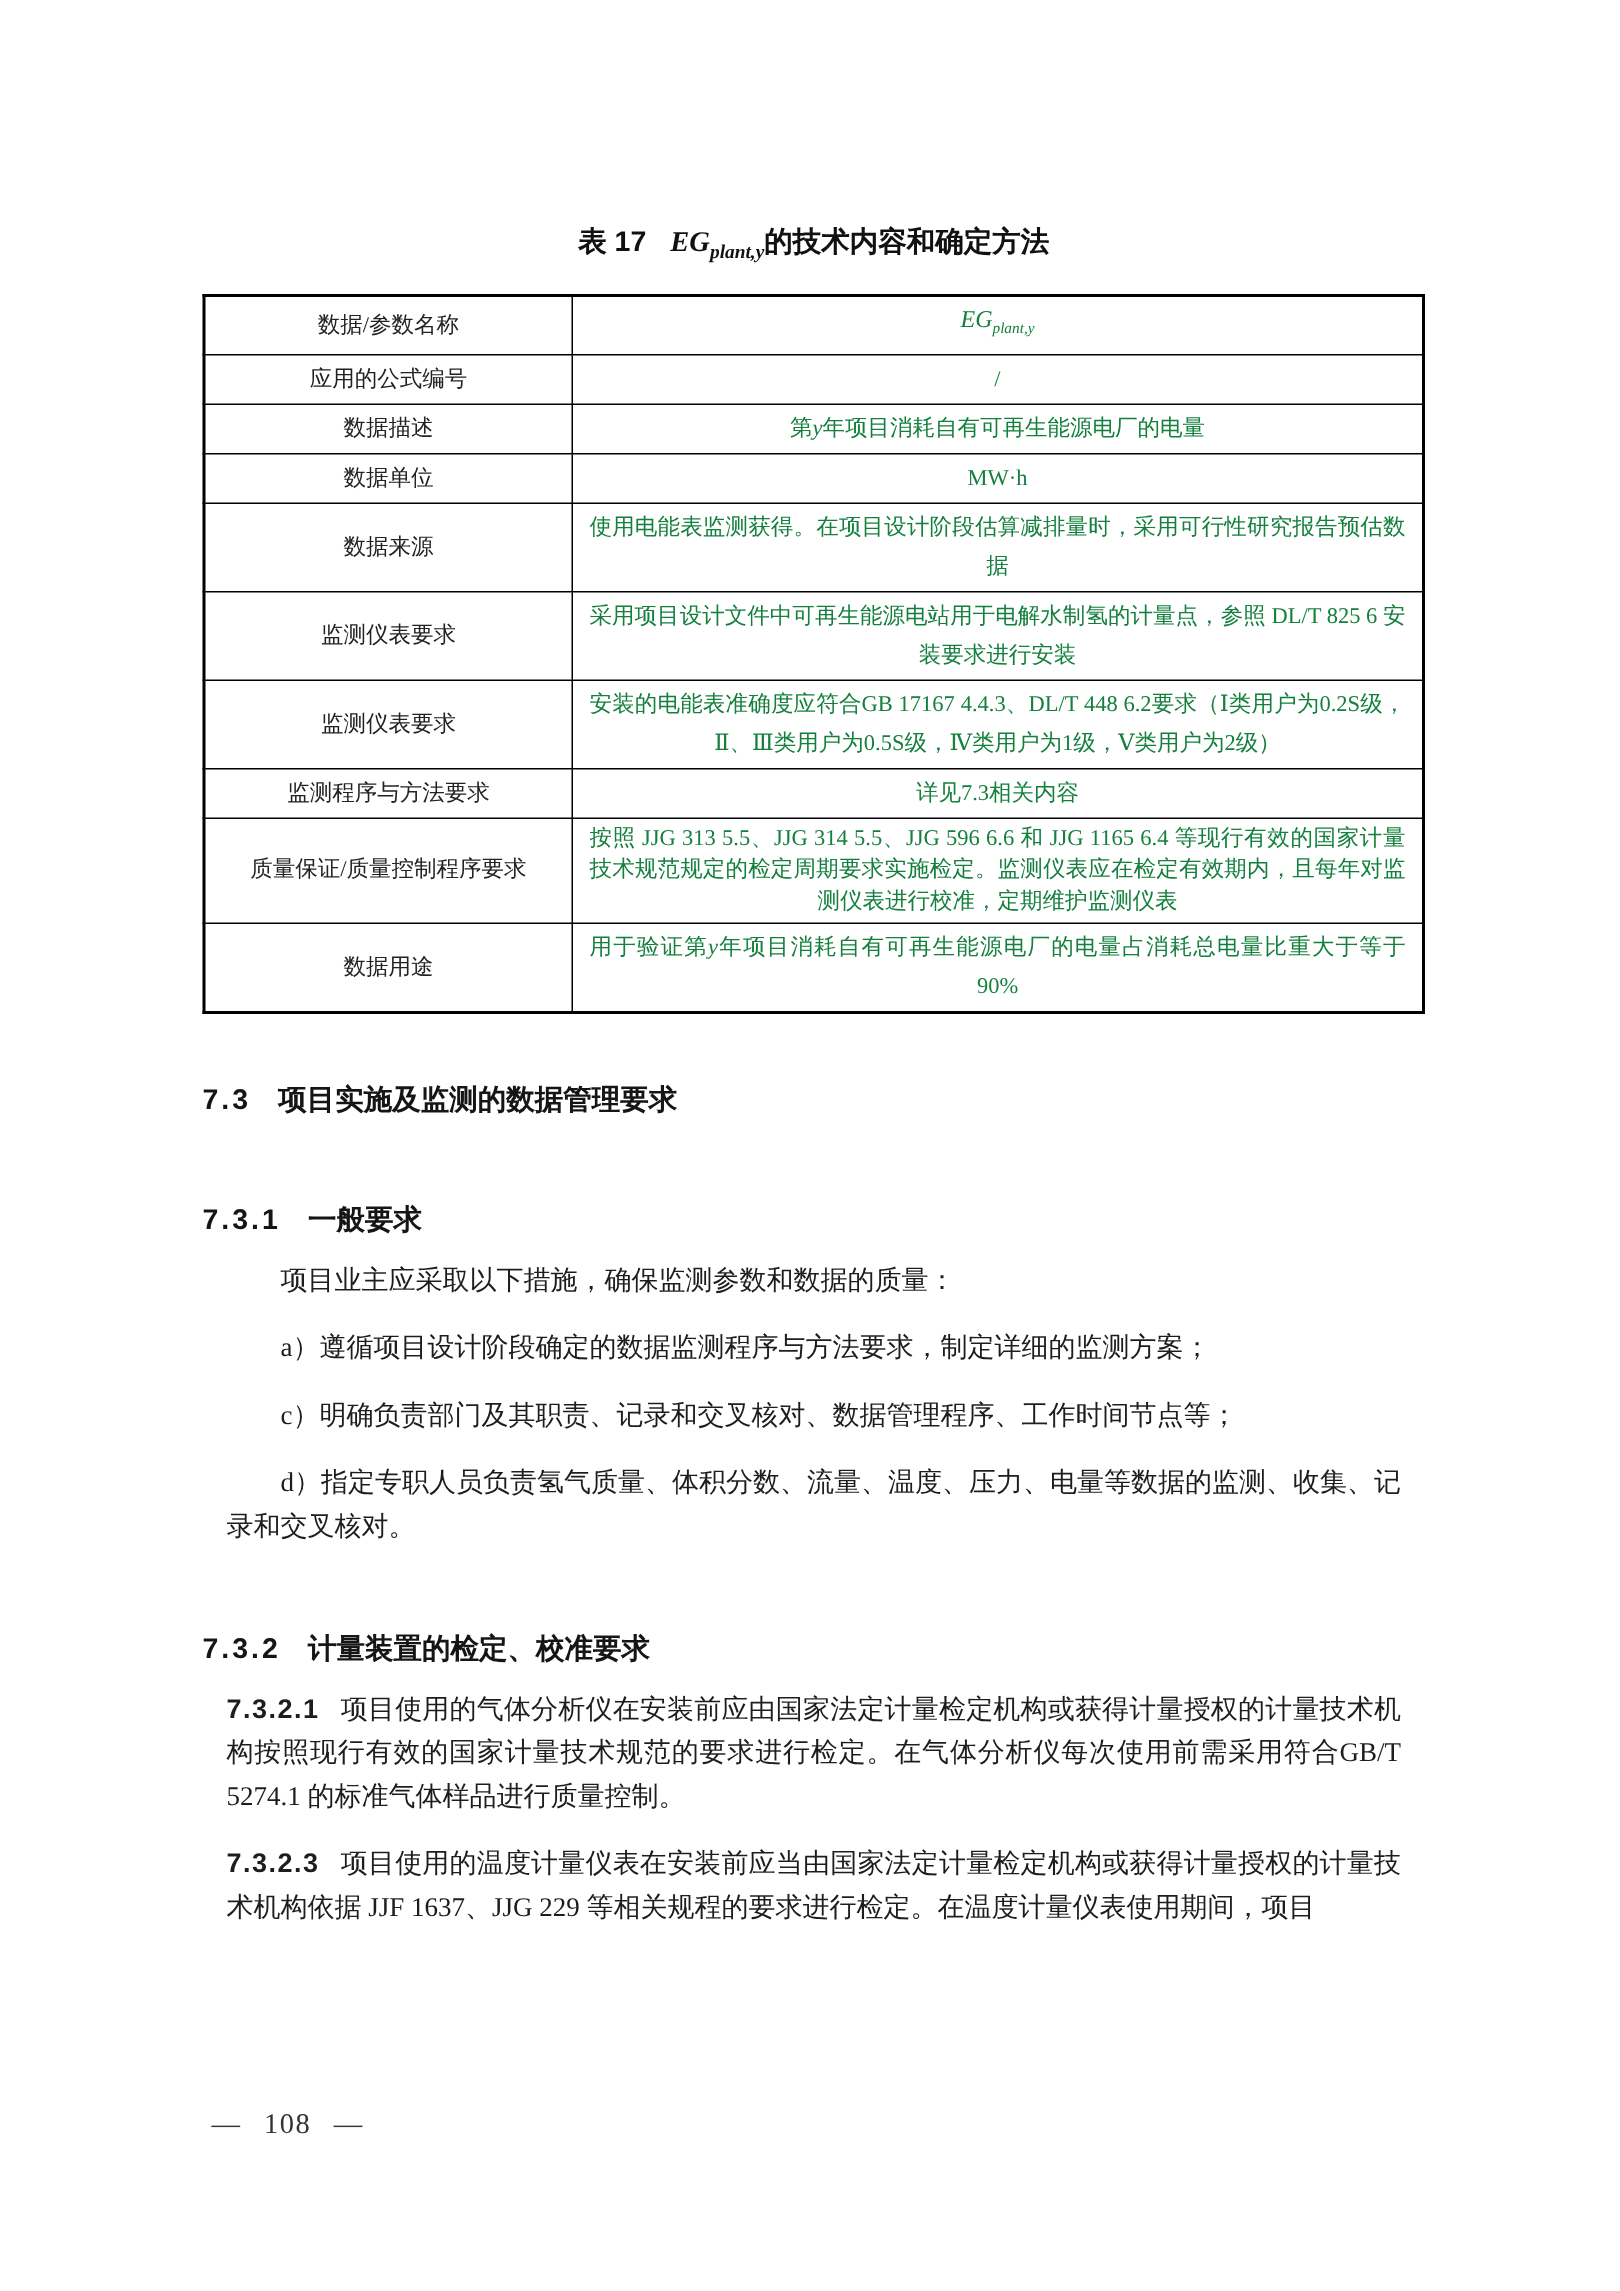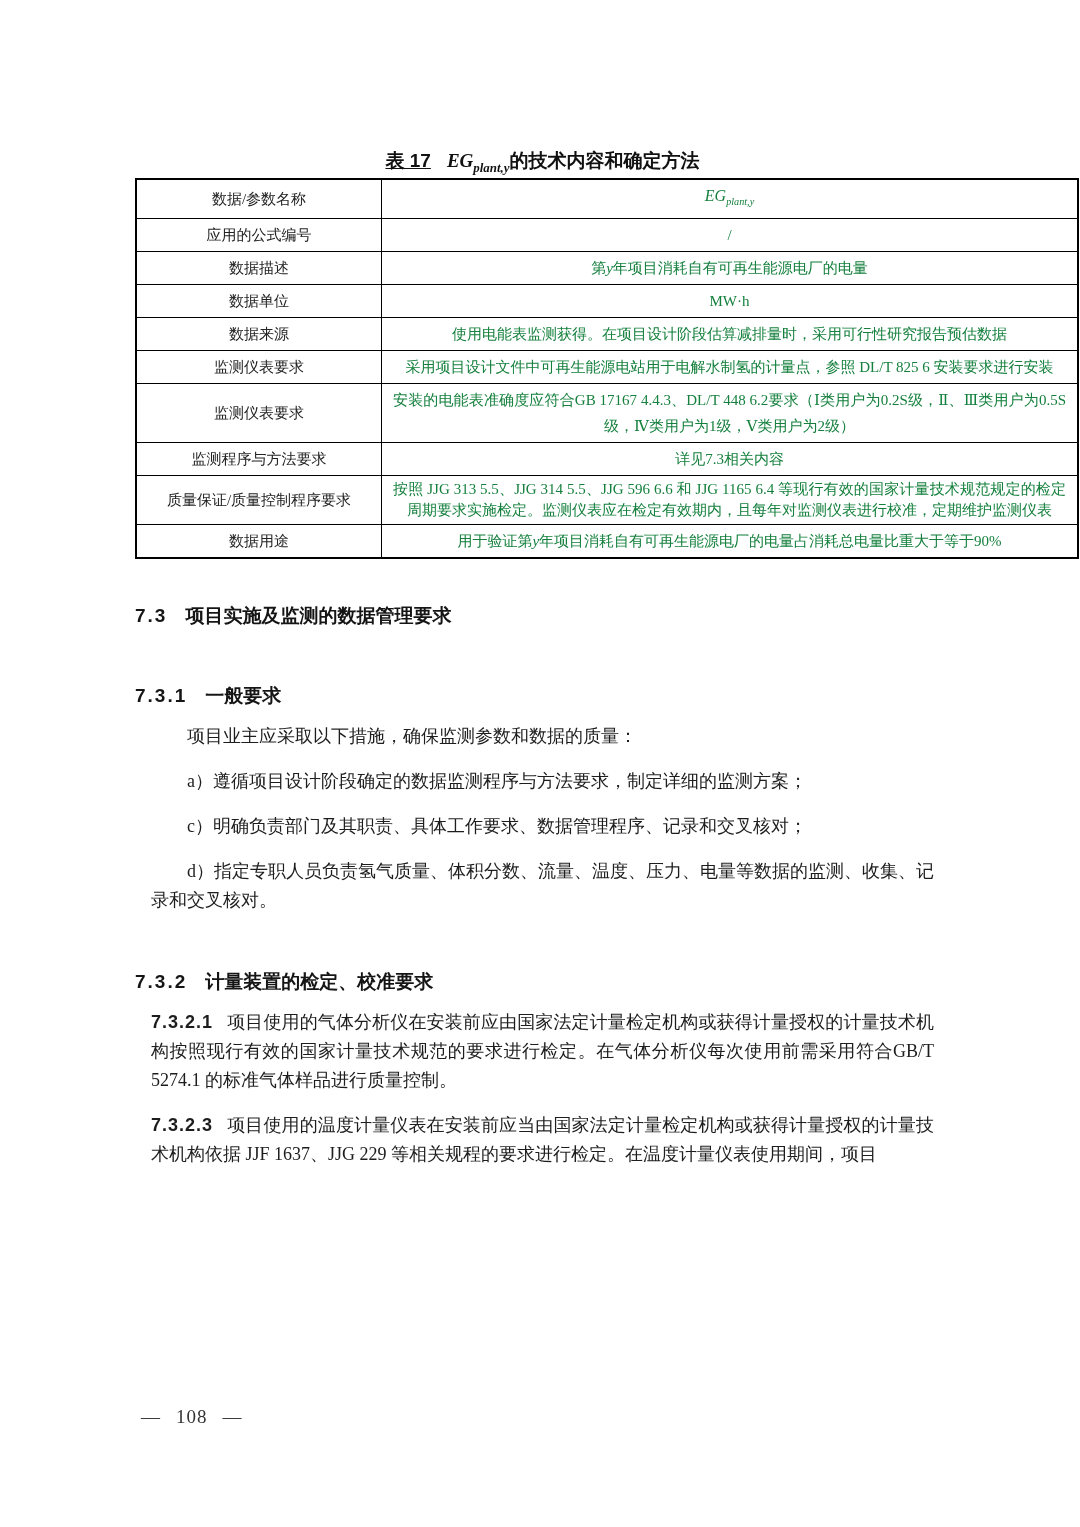--- a/index.html
+++ b/index.html
@@ -14,33 +14,33 @@
   
   .caption {
     margin-top:148px;
     text-align:center;
     font-family:"Liberation Sans","DejaVu Sans",sans-serif;
     font-weight:bold;
     font-size:19px;
     color:#111;
     white-space:nowrap;
   }
-  .caption .cap-label { margin-right:16px;text-decoration:underline; }
+  .caption .cap-label { margin-right:16px; }
   .caption .formula, .formula {
     font-family:"Liberation Serif","DejaVu Serif",serif;
     font-style:italic; font-weight:bold;
   }
   .caption sub, .value-cell sub {
     font-size:0.68em; font-style:italic;
   }
 
   
   table.spec {
-    margin-top:2px;
-    width:944px;
+    margin-top:20px;
+    width:815px;
     border-collapse:collapse;
     border:2.5px solid #000;
     table-layout:fixed;
     font-size:15px;
   }
   table.spec td {
     border:1px solid #000;
     vertical-align:middle;
   }
   td.label-cell {
@@ -152,21 +152,21 @@
             <td class="value-cell">用于验证第<i>y</i>年项目消耗自有可再生能源电厂的电量占消耗总电量比重大于等于90%</td>
           </tr>
         </tbody>
     </table>
 
     <div>
         <div class="heading level2"><span class="h-num">7.3</span><span>项目实施及监测的数据管理要求</span></div>
         <div class="heading level3"><span class="h-num">7.3.1</span><span>一般要求</span></div>
         <p class="body-p indent first-after-heading">项目业主应采取以下措施，确保监测参数和数据的质量：</p>
         <p class="body-p indent">a）遵循项目设计阶段确定的数据监测程序与方法要求，制定详细的监测方案；</p>
-        <p class="body-p indent">c）明确负责部门及其职责、具体工作要求、数据管理程序、记录和交叉核对；</p>
+        <p class="body-p indent">c）明确负责部门及其职责、记录和交叉核对、数据管理程序、工作时间节点等；</p>
         <p class="body-p indent">d）指定专职人员负责氢气质量、体积分数、流量、温度、压力、电量等数据的监测、收集、记录和交叉核对。</p>
         <div class="heading level3"><span class="h-num">7.3.2</span><span>计量装置的检定、校准要求</span></div>
         <p class="body-p first-after-heading"><b class="clause-num">7.3.2.1</b>项目使用的气体分析仪在安装前应由国家法定计量检定机构或获得计量授权的计量技术机构按照现行有效的国家计量技术规范的要求进行检定。在气体分析仪每次使用前需采用符合GB/T 5274.1 的标准气体样品进行质量控制。</p>
         <p class="body-p"><b class="clause-num">7.3.2.3</b>项目使用的温度计量仪表在安装前应当由国家法定计量检定机构或获得计量授权的计量技术机构依据 JJF 1637、JJG 229 等相关规程的要求进行检定。在温度计量仪表使用期间，项目</p>
       </div>
   </div>
 
   <div class="footer">
     <span>—</span>
     <span>108</span>

